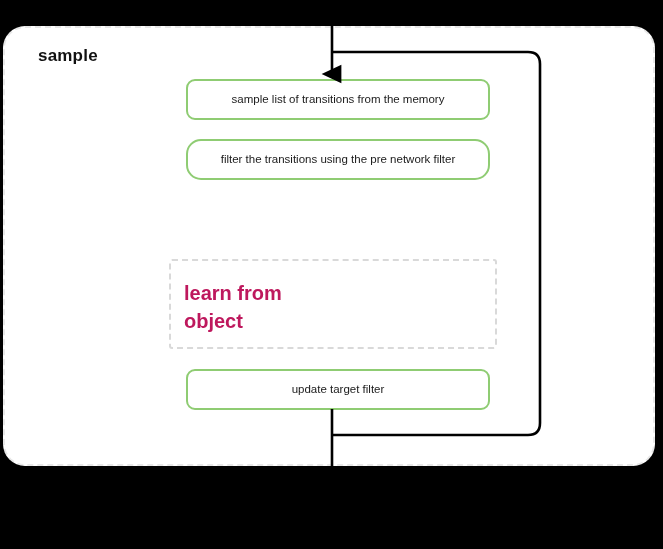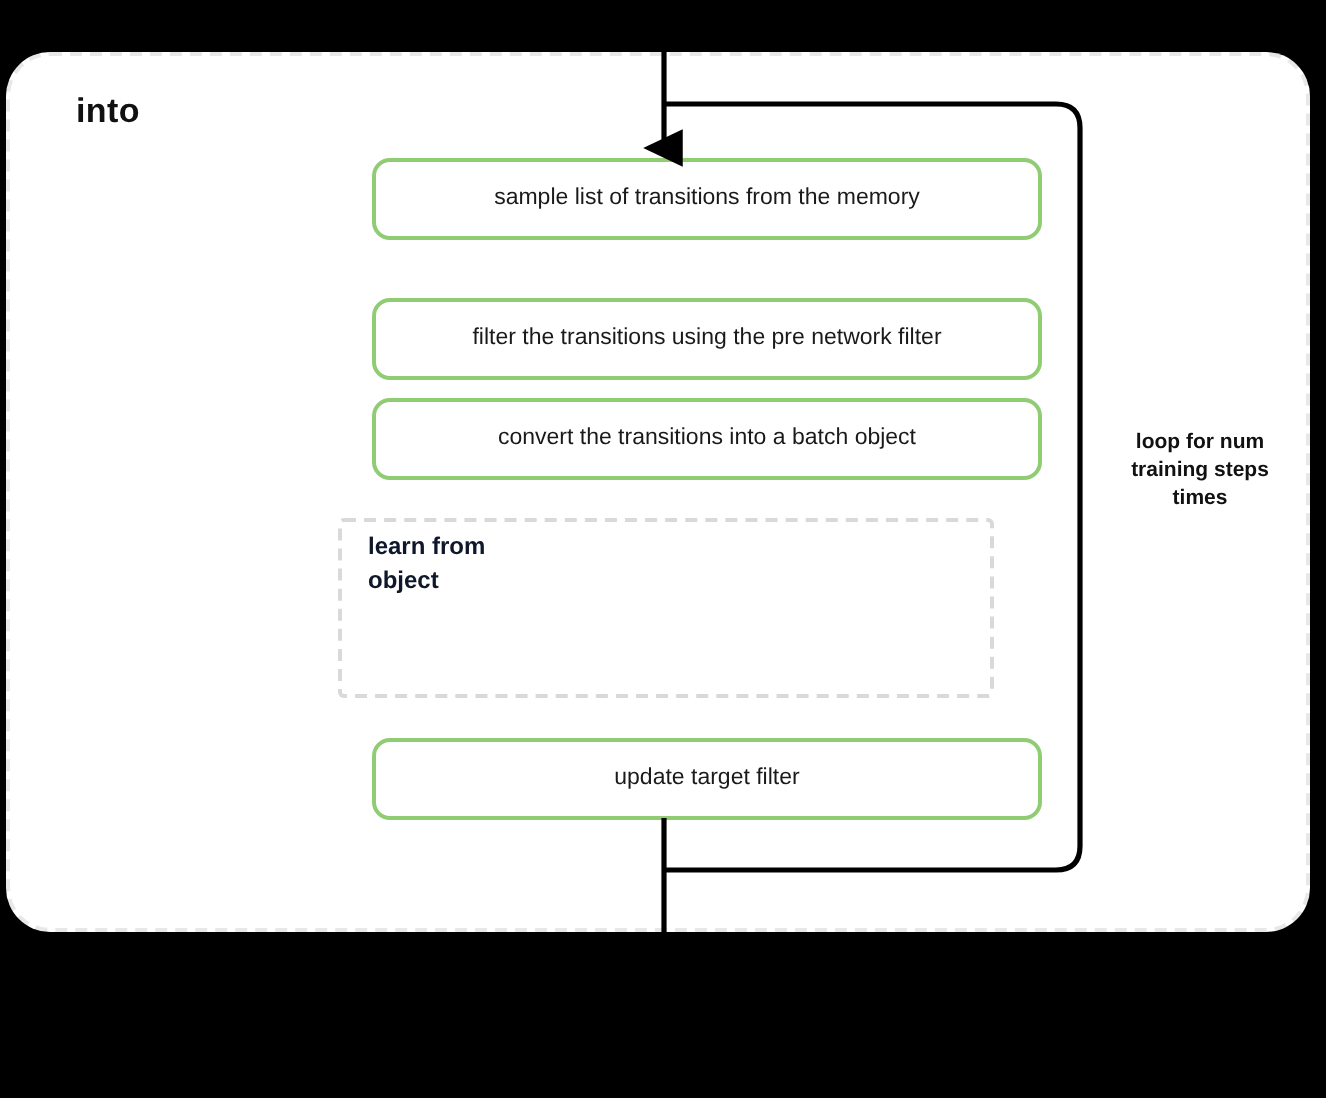--- a/index.html
+++ b/index.html
@@ -43,60 +43,60 @@
     left: 0;
     top: 0;
     width: 663px;
     height: 549px;
     pointer-events: none;
   }
   
   .proc-box {
     position: absolute;
     left: 186px;
-    width: 335px;
+    width: 304px;
     height: 41px;
     background: #ffffff;
     border: 2.5px solid #8fcc73;
     border-radius: 9px;
     box-sizing: border-box;
     display: flex;
     align-items: center;
     justify-content: center;
   }
   .proc-label {
     font-size: 11.5px;
     color: #1a1a1a;
     text-align: center;
     line-height: 1.2;
   }
   #proc-box-0 { top: 79px; }
-  #proc-box-1 { top: 149px; }
+  #proc-box-1 { top: 139px; border-radius: 15px; }
   #proc-box-2 { top: 199px; }
   #proc-box-3 { top: 369px; }
   
   #subgraph-learn {
     position: absolute;
     left: 169px;
     top: 259px;
     width: 328px;
     height: 90px;
     background: #ffffff;
     border: 2px dashed #d9d9d9;
     border-radius: 3px;
     box-sizing: border-box;
   }
   #subgraph-learn-title {
     position: absolute;
     left: 13px;
-    top: 4px;
+    top: 19px;
     width: 180px;
-    font-size: 12px;
+    font-size: 20px;
     font-weight: bold;
-    color: #0f172a;
+    color: #be185d;
     line-height: 1.38;
   }
   
   #loop-label {
     position: absolute;
     left: 546px;
     top: 215px;
     width: 108px;
     font-size: 10.5px;
     font-weight: bold;
@@ -105,50 +105,42 @@
     line-height: 1.32;
   }
 </style>
 </head>
 <body>
 
 <div id="canvas">
 
   <div id="train-panel"></div>
 
-  <div id="panel-title">into</div>
+  <div id="panel-title">sample</div>
 
   <div class="proc-box" id="proc-box-0">
     <span class="proc-label">sample list of transitions from the memory</span>
   </div>
 
   <div class="proc-box" id="proc-box-1">
     <span class="proc-label">filter the transitions using the pre network filter</span>
   </div>
 
-  <div class="proc-box" id="proc-box-2">
-    <span class="proc-label">convert the transitions into a batch object</span>
-  </div>
 
   <div id="subgraph-learn">
     <div id="subgraph-learn-title">
       <span>learn from</span><br>
       <span>object</span>
     </div>
   </div>
 
   <div class="proc-box" id="proc-box-3">
     <span class="proc-label">update target filter</span>
   </div>
 
-  <div id="loop-label">
-    <span>loop for num</span><br>
-    <span>training steps</span><br>
-    <span>times</span>
-  </div>
 
   <svg id="connectors" viewBox="0 0 663 549">
     <defs>
       <marker id="arrowhead" markerWidth="9" markerHeight="9" refX="4.2" refY="4.2" orient="auto" markerUnits="strokeWidth">
         <path d="M 0.6 0.6 L 7.8 0.6 L 4.2 8.2 z" fill="#000000"></path>
       </marker>
     </defs>
 
     <path d="M 332 0 L 332 74" stroke="#000000" stroke-width="2.6" fill="none" marker-end="url(#arrowhead)"></path>
 

